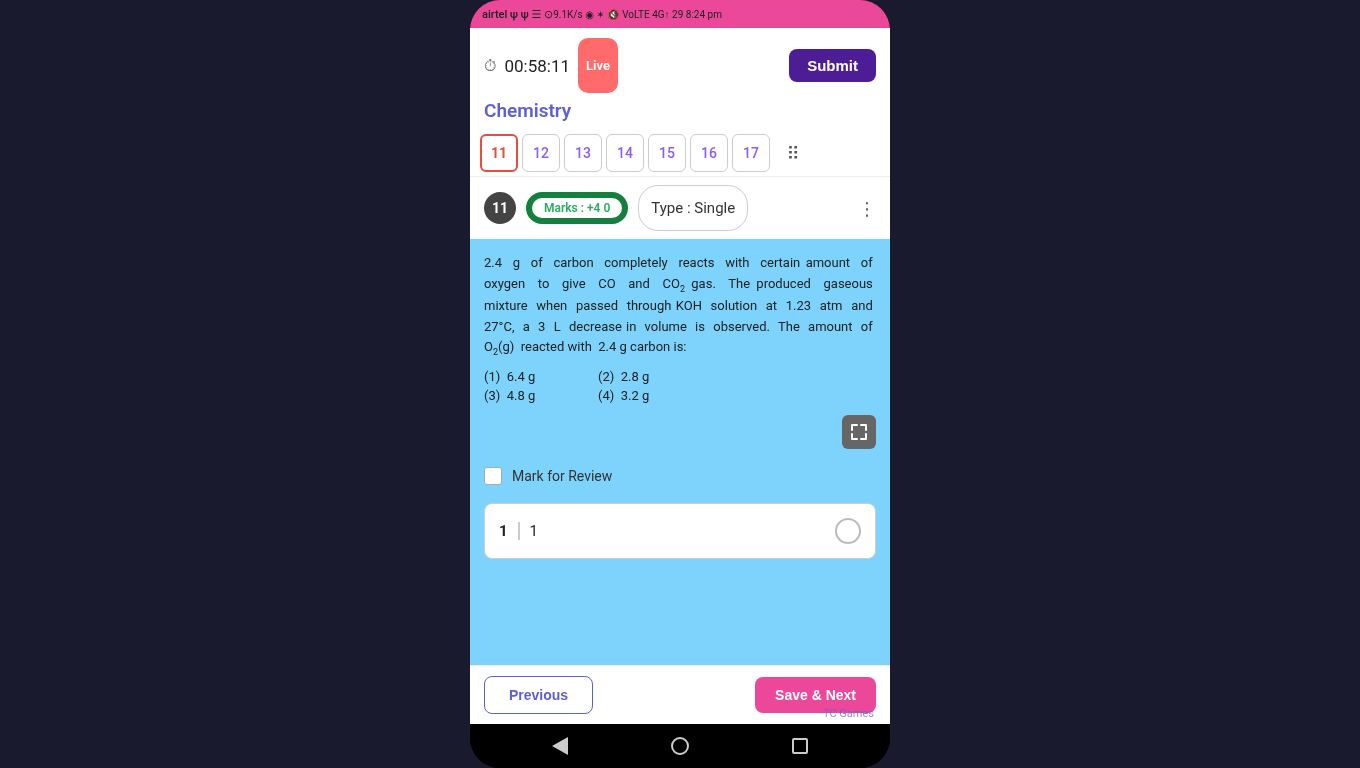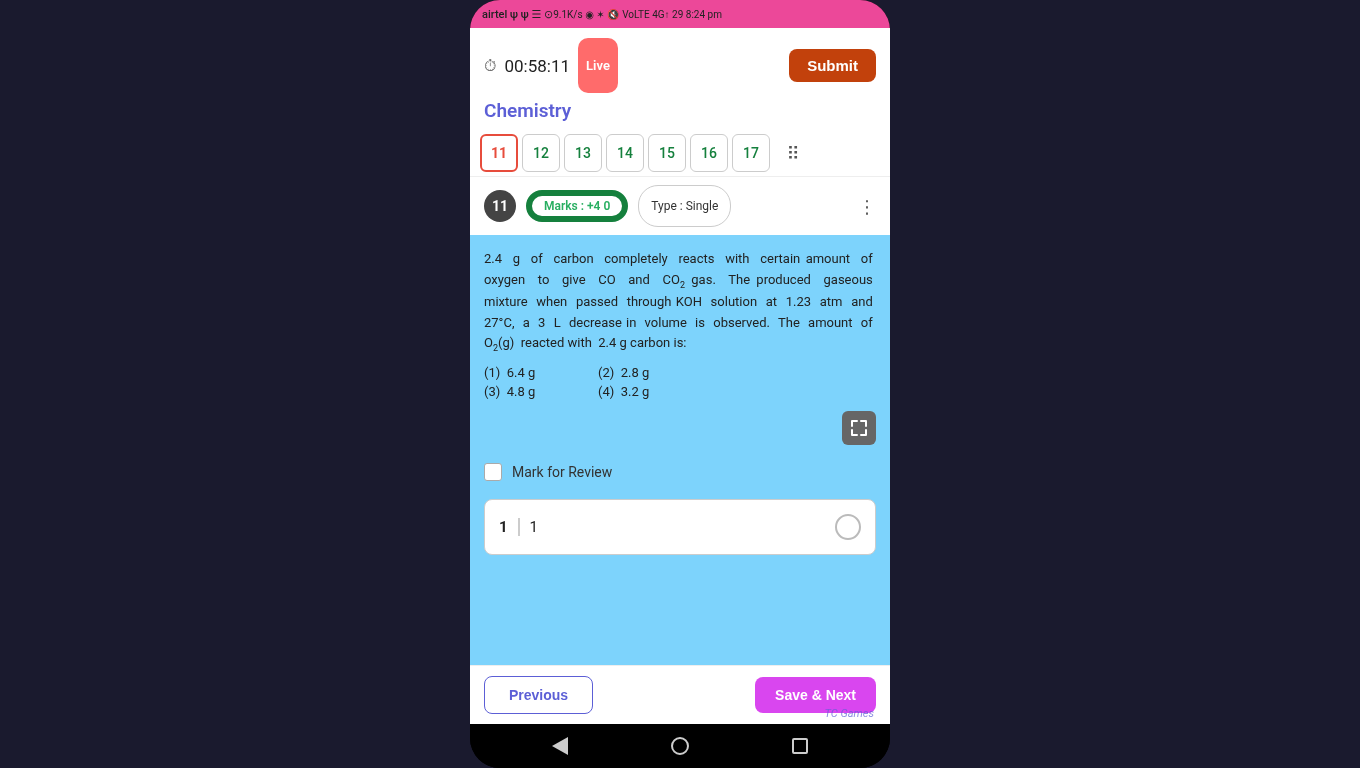--- a/index.html
+++ b/index.html
@@ -60,21 +60,21 @@
     }
     .live-badge {
       background: #ff6b6b;
       color: #fff;
       font-size: 13px;
       font-weight: 600;
       padding: 20px 8px;
       border-radius: 10px;
     }
     .submit-btn {
-      background: #c2410c;
+      background: #4c1d95;
       color: #fff;
       border: none;
       border-radius: 8px;
       padding: 8px 18px;
       font-size: 15px;
       font-weight: 600;
       cursor: pointer;
     }
     .subject-label {
       padding: 2px 14px 8px 14px;
@@ -89,21 +89,21 @@
       gap: 4px;
       background: #fff;
       border-bottom: 1px solid #eee;
     }
     .nav-btn {
       width: 38px;
       height: 38px;
       border-radius: 6px;
       border: 1.5px solid #ccc;
       background: #fff;
-      color: #15803d;
+      color: #8b5cf6;
       font-size: 14px;
       font-weight: 500;
       display: flex;
       align-items: center;
       justify-content: center;
       cursor: pointer;
     }
     .nav-btn.active {
       border: 2px solid #e74c3c;
       color: #e74c3c;
@@ -143,21 +143,21 @@
       border-radius: 20px;
       padding: 3px 12px;
       font-size: 12px;
       color: #333;
     }
     .marks-tag span { color: #27ae60; font-weight: 600; }
     .type-tag {
       border: 1px solid #ccc;
       border-radius: 20px;
       padding: 13px 12px;
-      font-size: 12px;
+      font-size: 15px;
       color: #333;
     }
     .more-icon {
       margin-left: auto;
       font-size: 18px;
       color: #555;
       cursor: pointer;
     }
     .question-area {
       flex: 1;
@@ -263,36 +263,35 @@
       border: 1.5px solid #5c5fd6;
       background: #fff;
       color: #5c5fd6;
       border-radius: 8px;
       padding: 10px 24px;
       font-size: 14px;
       font-weight: 600;
       cursor: pointer;
     }
     .save-next-btn {
-      background: #d946ef;
+      background: #ec4899;
       color: #fff;
       border: none;
       border-radius: 8px;
       padding: 10px 20px;
       font-size: 14px;
       font-weight: 600;
       cursor: pointer;
     }
     .watermark {
       position: absolute;
       bottom: 48px;
       right: 16px;
       font-size: 11px;
       color: #5c5fd6;
-      font-style: italic;
       opacity: 0.7;
     }
     .nav-bar {
       background: #000;
       height: 44px;
       display: flex;
       justify-content: space-around;
       align-items: center;
       padding: 0 30px;
     }

